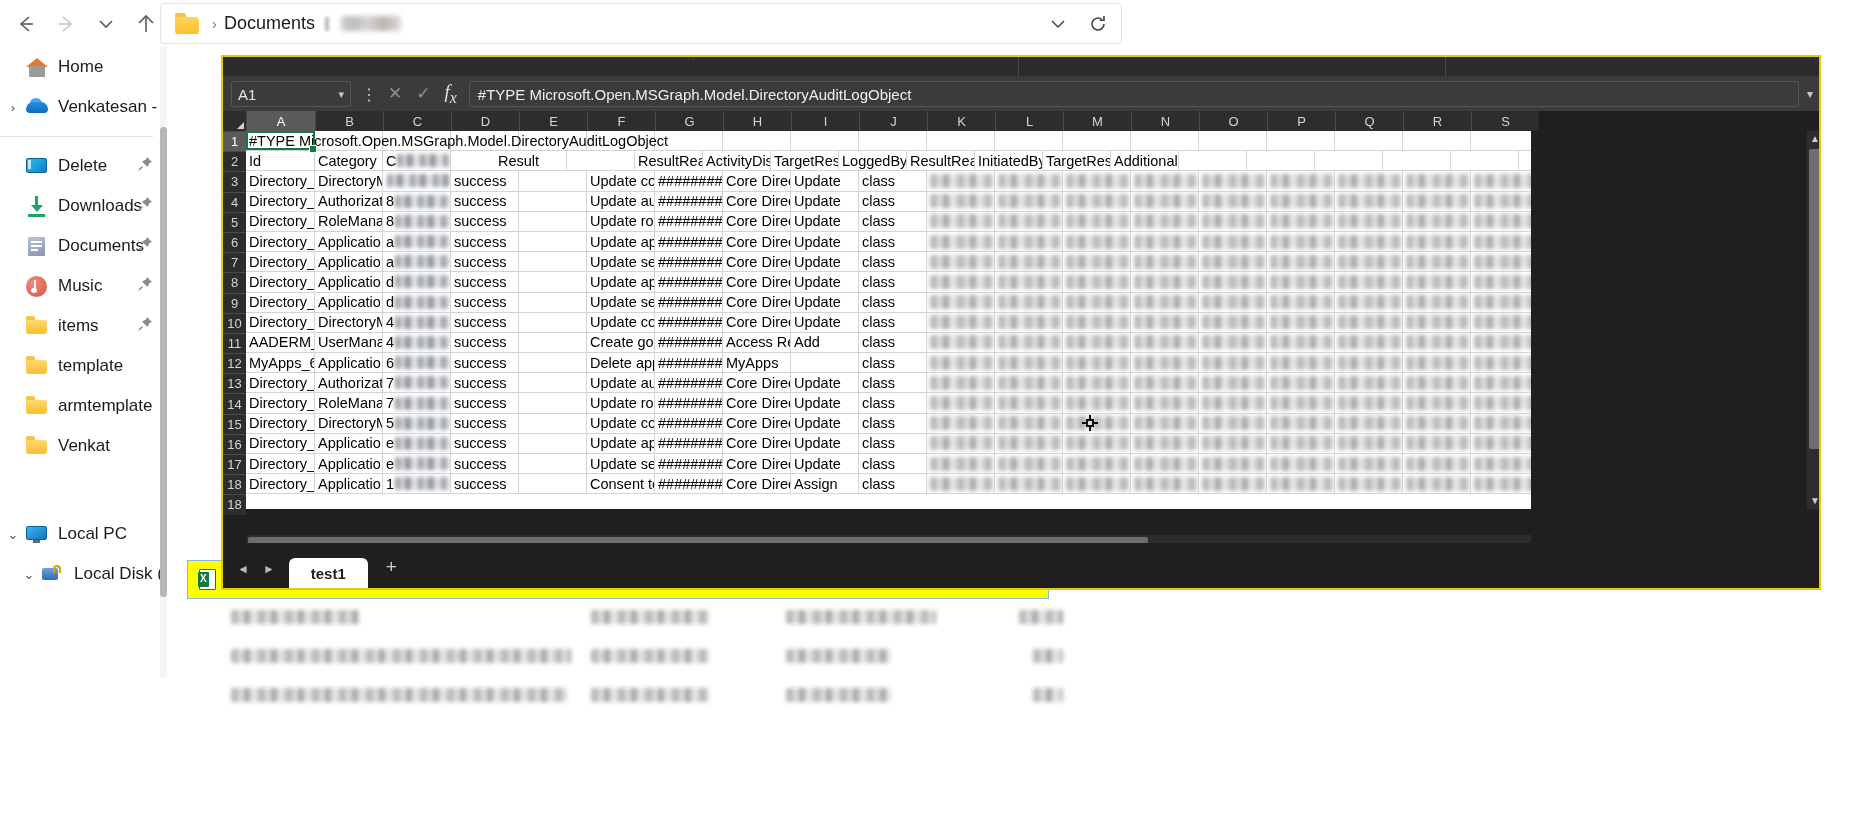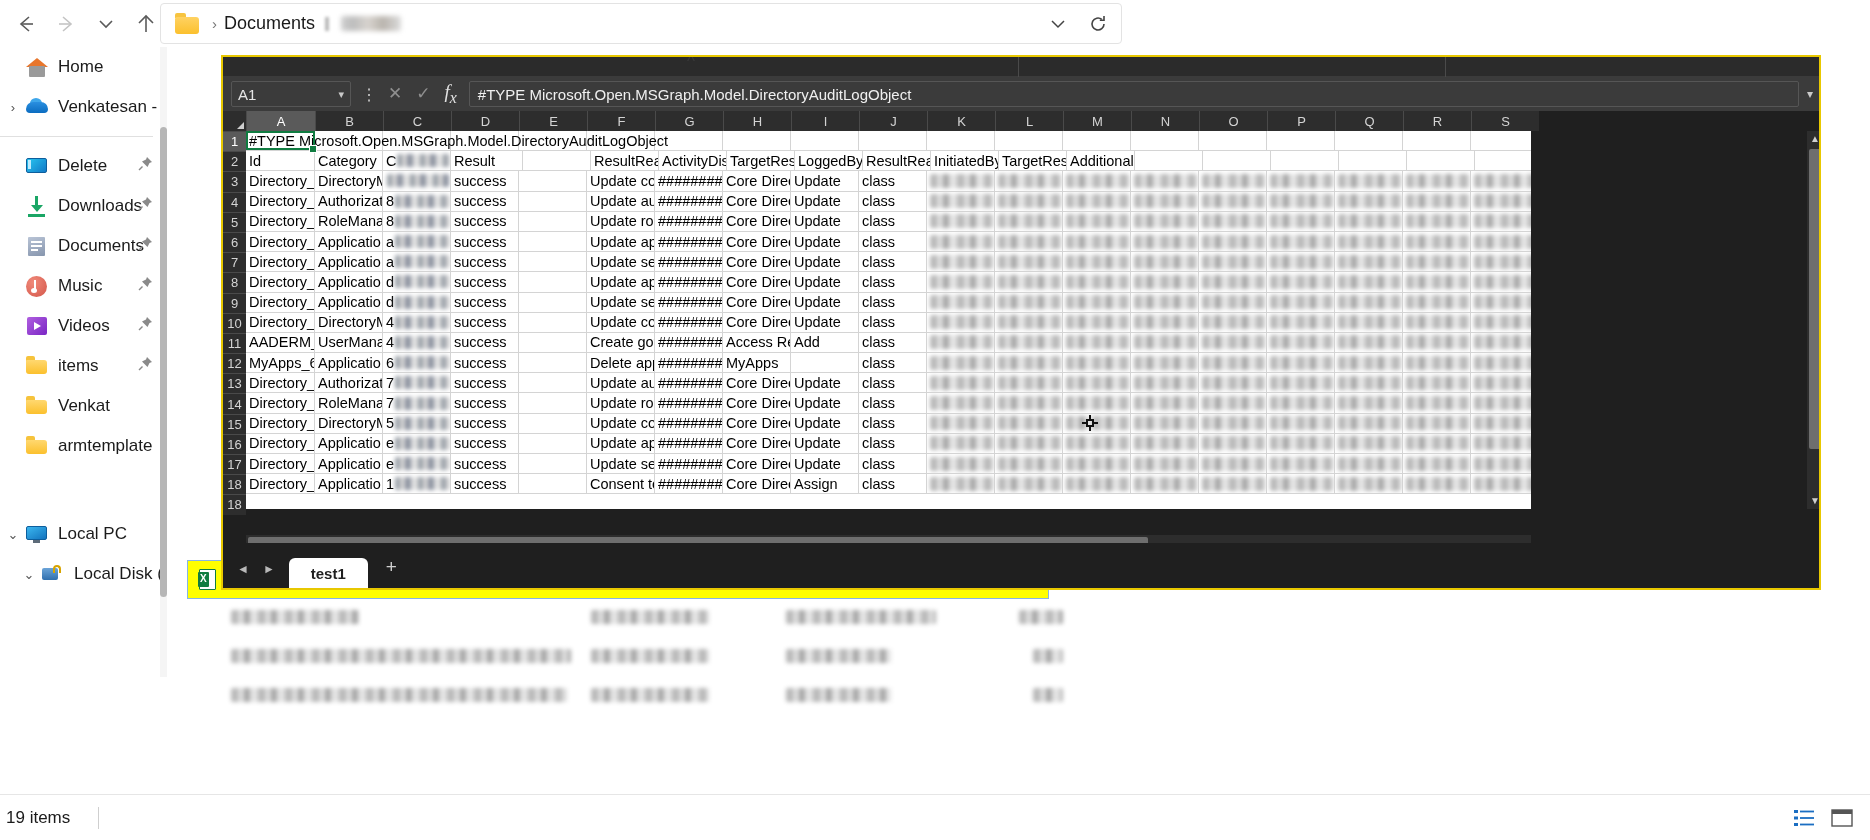--- a/index.html
+++ b/index.html
@@ -396,54 +396,50 @@
           <span class="note"></span>
           <span class="dot"></span>
         </span>
         <span class="sb-label">Music</span>
         <span class="sb-pin"><svg width="15" height="15" viewBox="0 0 15 15">
             <path d="M9 1 L14 6 L11.5 7 L9.5 11 L4 5.5 L8 3.5 Z" fill="currentColor"></path>
             <path d="M4.5 10.5 L1 14" stroke="currentColor" stroke-width="1.4"></path>
           </svg></span>
       </div>
       <div class="sb-item">
-        <span class="sb-ico ic-vid">
-          <span class="bx"></span>
-          <span class="tri"></span>
-        </span>
-        <span class="sb-label">Videos</span>
-        <span class="sb-pin"><svg width="15" height="15" viewBox="0 0 15 15">
-            <path d="M9 1 L14 6 L11.5 7 L9.5 11 L4 5.5 L8 3.5 Z" fill="currentColor"></path>
-            <path d="M4.5 10.5 L1 14" stroke="currentColor" stroke-width="1.4"></path>
-          </svg></span>
-      </div>
-      <div class="sb-item">
         <span class="sb-ico ic-folder">
           <span class="ftab"></span>
           <span class="fbody"></span>
         </span>
         <span class="sb-label">items</span>
         <span class="sb-pin"><svg width="15" height="15" viewBox="0 0 15 15">
             <path d="M9 1 L14 6 L11.5 7 L9.5 11 L4 5.5 L8 3.5 Z" fill="currentColor"></path>
             <path d="M4.5 10.5 L1 14" stroke="currentColor" stroke-width="1.4"></path>
           </svg></span>
       </div>
       <div class="sb-item">
         <span class="sb-ico ic-folder">
           <span class="ftab"></span>
           <span class="fbody"></span>
         </span>
-        <span class="sb-label">Venkat</span>
+        <span class="sb-label">template</span>
       </div>
       <div class="sb-item">
         <span class="sb-ico ic-folder">
           <span class="ftab"></span>
           <span class="fbody"></span>
         </span>
         <span class="sb-label">armtemplate</span>
+      </div>
+      <div class="sb-item">
+        <span class="sb-ico ic-folder">
+          <span class="ftab"></span>
+          <span class="fbody"></span>
+        </span>
+        <span class="sb-label">Venkat</span>
       </div>
       <div class="sb-item" style="padding-left: 26px; margin-top: 48px;">
         <span class="sb-chev" style="left:6px">⌄</span>
         <span class="sb-ico ic-pc">
           <span class="mon"></span>
           <span class="stand"></span>
         </span>
         <span class="sb-label">Local PC</span>
       </div>
       <div class="sb-item" style="padding-left: 42px;">
@@ -585,21 +581,21 @@
             <div class="gcell" style="width: 68px;"></div>
             <div class="gcell" style="width: 68px;"></div>
           </div>
           <div class="grow">
             <div class="gcell" style="width: 69px;">Id</div>
             <div class="gcell" style="width: 68px;">Category</div>
             <div class="gcell" style="width: 68px;">
               <span style="margin-right:1px">C</span>
               <span class="blurword" style="width:55px"></span>
             </div>
-            <div class="gcell" style="width: 72px;">Result</div>
+            <div class="gcell" style="width: 72px; margin-left: 44px;">Result</div>
             <div class="gcell" style="width: 68px;"></div>
             <div class="gcell" style="width: 68px;">ResultRea</div>
             <div class="gcell" style="width: 68px;">ActivityDis</div>
             <div class="gcell" style="width: 68px;">TargetRes</div>
             <div class="gcell" style="width: 68px;">LoggedByS</div>
             <div class="gcell" style="width: 68px;">ResultRea</div>
             <div class="gcell" style="width: 68px;">InitiatedBy</div>
             <div class="gcell" style="width: 68px;">TargetRes</div>
             <div class="gcell" style="width: 68px;">AdditionalDetails</div>
             <div class="gcell" style="width: 68px;"></div>
@@ -1303,36 +1299,14 @@
     </div>
 
     <div class="mouse-cursor">
       <svg width="18" height="18" viewBox="0 0 18 18">
         <path d="M9 1 V6 M9 12 V17 M1 9 H6 M12 9 H17" stroke="#111" stroke-width="2" fill="none"></path>
         <rect x="6" y="6" width="6" height="6" fill="none" stroke="#111" stroke-width="2"></rect>
       </svg>
     </div>
   </div>
 
-  <div class="statusbar">
-    <span class="status-text">19 items</span>
-    <span class="status-sep"></span>
-    <span class="view-btns">
-      <span class="vbtn">
-        <svg width="22" height="20" viewBox="0 0 22 20">
-            <rect x="1" y="2" width="4" height="3" fill="currentColor"></rect>
-            <rect x="7" y="2.6" width="14" height="1.8" fill="currentColor"></rect>
-            <rect x="1" y="8.5" width="4" height="3" fill="currentColor"></rect>
-            <rect x="7" y="9.1" width="14" height="1.8" fill="currentColor"></rect>
-            <rect x="1" y="15" width="4" height="3" fill="currentColor"></rect>
-            <rect x="7" y="15.6" width="14" height="1.8" fill="currentColor"></rect>
-          </svg>
-      </span>
-      <span class="vbtn inactive">
-        <svg width="22" height="20" viewBox="0 0 22 20">
-            <rect x="1" y="2" width="20" height="16" fill="none" stroke="currentColor" stroke-width="1.4"></rect>
-            <rect x="1" y="2" width="20" height="4" fill="currentColor"></rect>
-          </svg>
-      </span>
-    </span>
-  </div>
 
 </div>
 
 </body></html>

